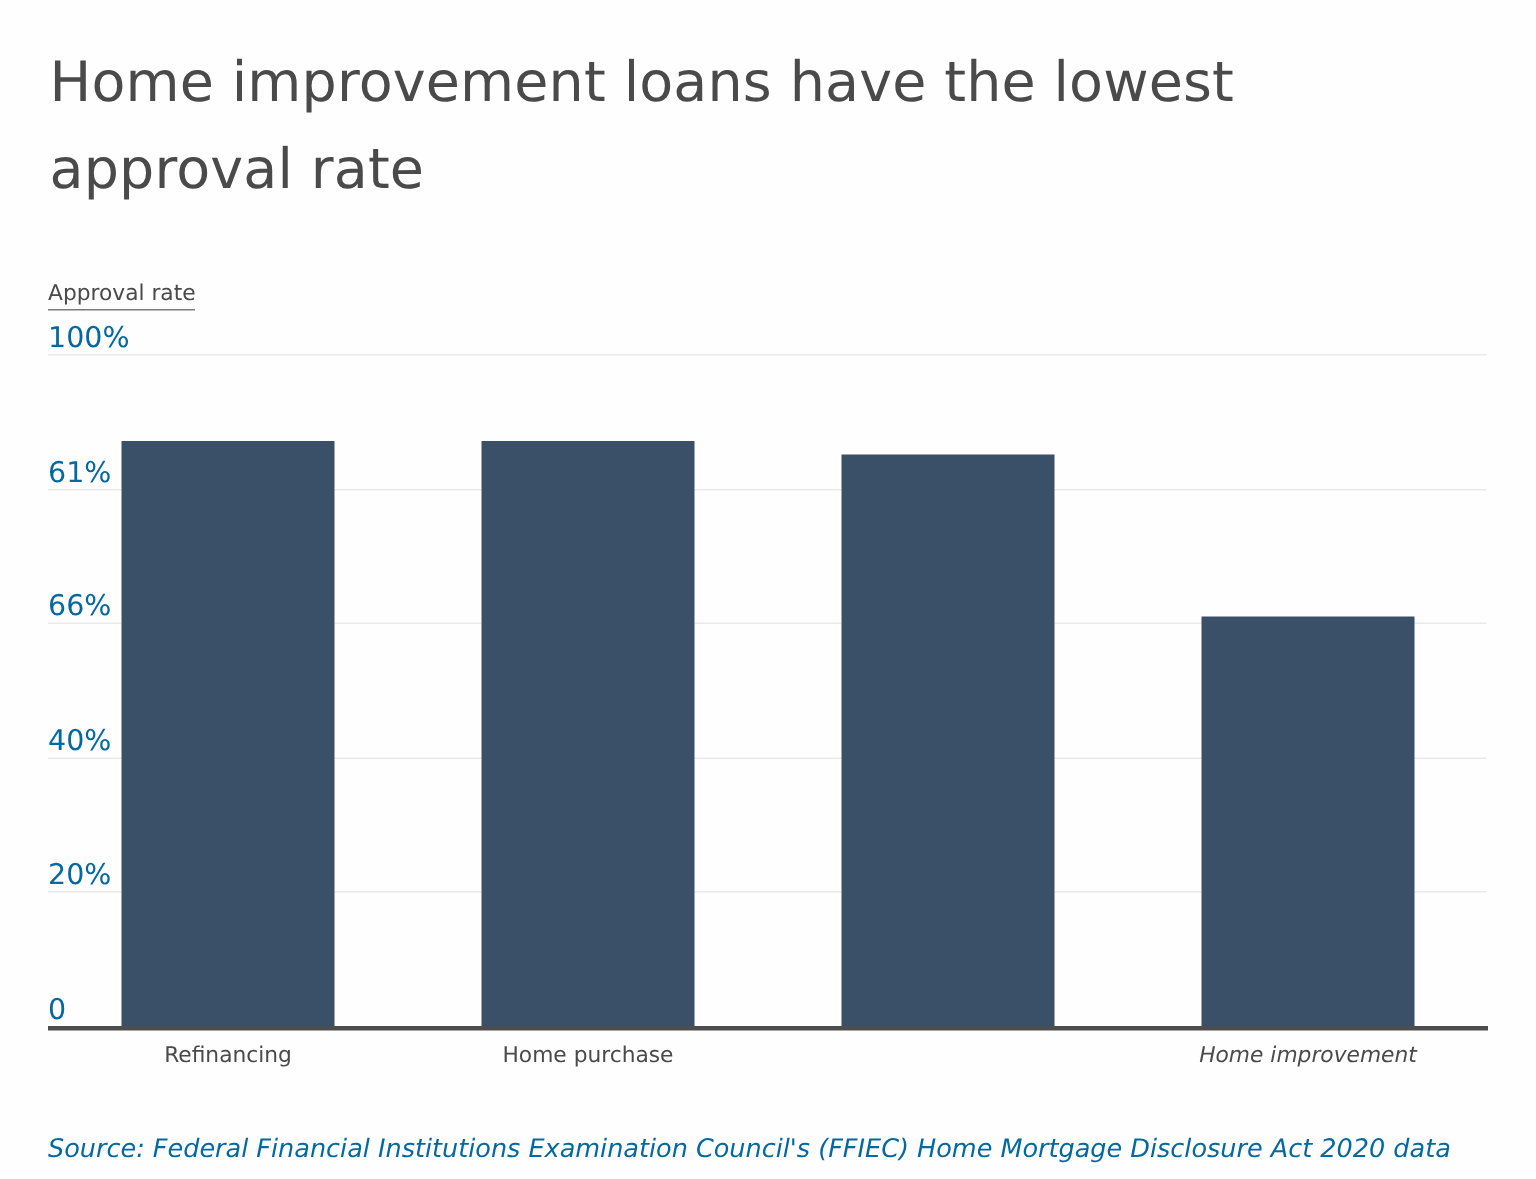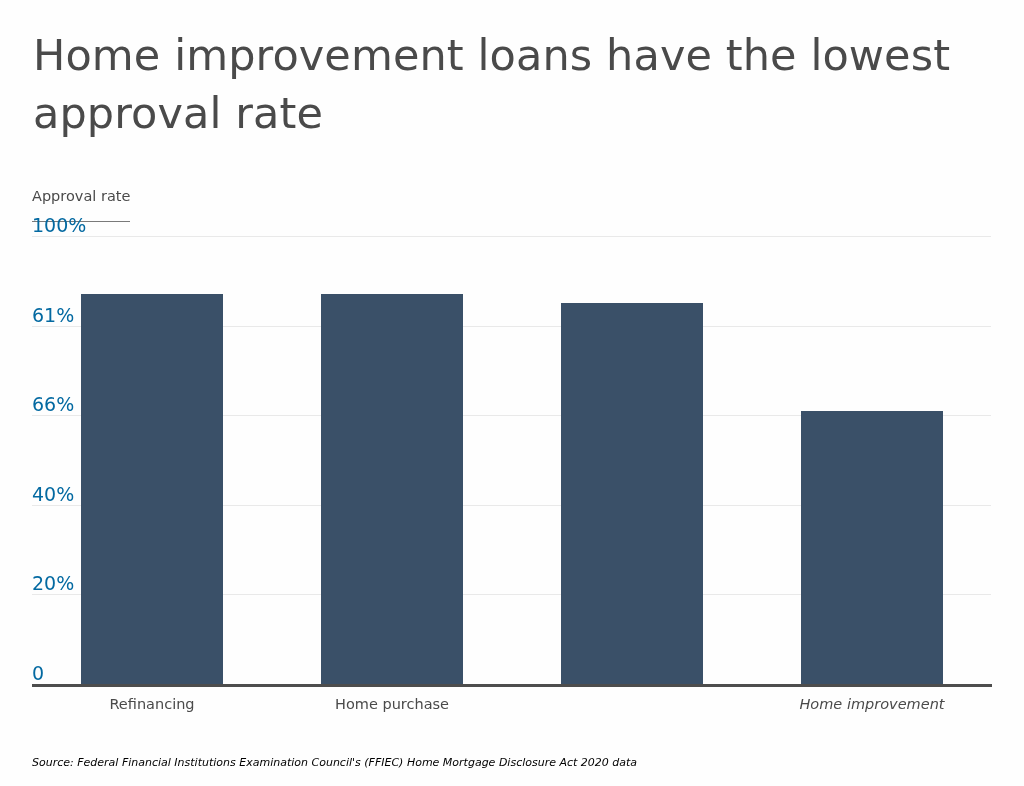--- a/index.html
+++ b/index.html
@@ -20,36 +20,36 @@
     inset: 0;
     background: #fefefe;
   }
 
   
   .title {
     position: absolute;
     left: 33px;
     top: 26px;
     width: 920px;
-    font-size: 43px;
+    font-size: 37px;
     line-height: 58px;
     font-weight: 400;
     color: #4a4a4a;
     letter-spacing: 0.1px;
   }
 
   
   .axis-caption {
     position: absolute;
     left: 32px;
     top: 188px;
     font-size: 14.5px;
     color: #4a4a4a;
     border-bottom: 1px solid #7a7a7a;
-    padding-bottom: 16px;
+    padding-bottom: 1px;
     line-height: 17px;
   }
 
   
   .plot {
     position: absolute;
     left: 32px;
     top: 218px;
     width: 960px;
     height: 470px;
@@ -108,23 +108,23 @@
     color: #4a4a4a;
     line-height: 20px;
     white-space: nowrap;
   }
 
   
   .source {
     position: absolute;
     left: 32px;
     top: 756px;
-    font-size: 11px;
+    font-size: 17px;
     font-style: italic;
-    color: #000000;
+    color: #0369a1;
     white-space: nowrap;
   }
 </style>
 </head>
 <body>
 
 <div class="page">
 
   <div class="title">Home improvement loans have the lowest approval rate</div>
 

